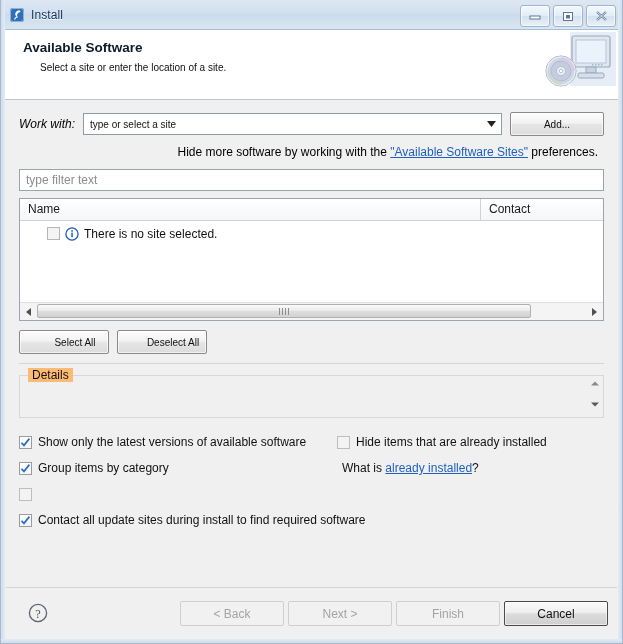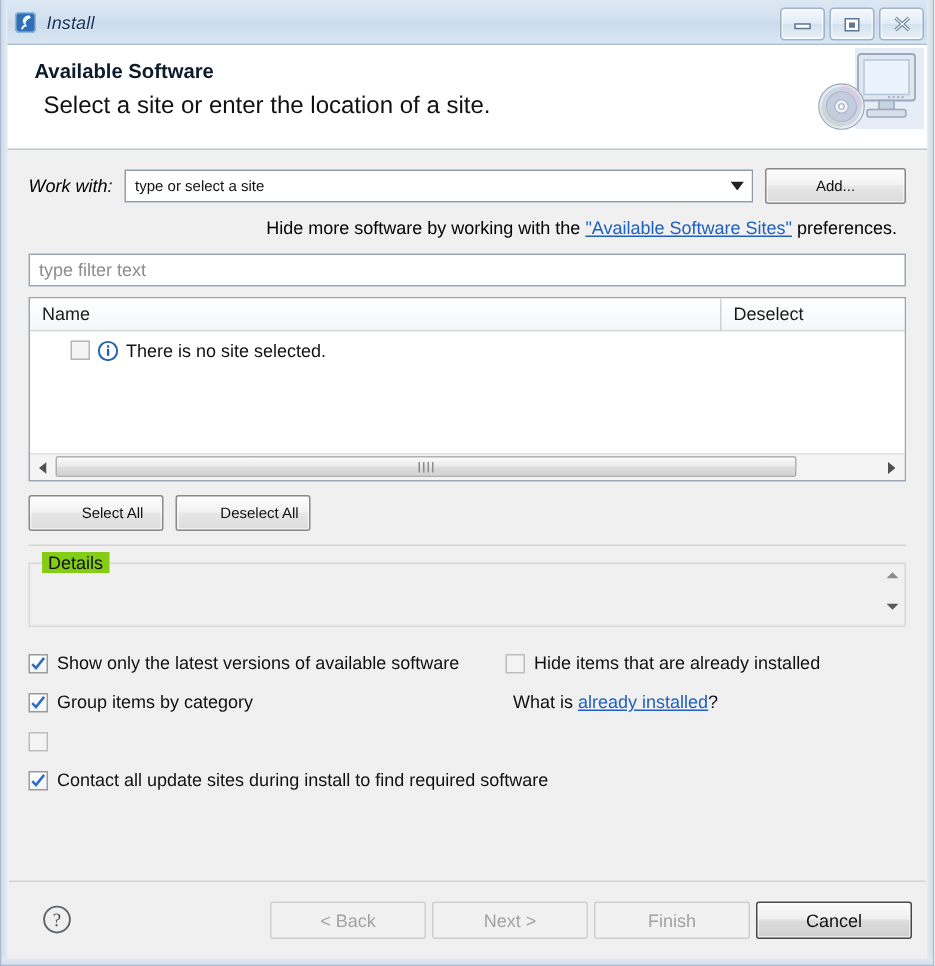--- a/index.html
+++ b/index.html
@@ -43,21 +43,20 @@
   
   .titlebar {
     position: relative;
     height: 30px;
     background: linear-gradient(to bottom,#dce7f2 0%,#d2e0ef 45%,#cbdbec 50%,#d9e6f2 100%);
     border-bottom: 1px solid #a9bdd4;
     display: flex;
     align-items: center;
     padding-left: 8px;
     box-sizing: border-box;
-    font-style: italic;
   }
   .title-icon {
     width: 16px; height: 16px;
     margin-right: 6px;
     flex: 0 0 auto;
   }
   .title-text {
     font-size: 12px;
     color: #12315a;
     text-shadow: 0 1px 0 rgba(255,255,255,0.9);
@@ -89,23 +88,23 @@
     padding: 10px 14px 0 14px;
     margin: 0 4px;
   }
   .header-title {
     font-size: 13.5px;
     font-weight: bold;
     color: #0d1b2b;
     margin: 0 0 7px 4px;
   }
   .header-sub {
-    font-size: 16px;
+    font-size: 10px;
     color: #111111;
-    margin-left: 10px;
+    margin-left: 21px;
   }
   .header-gfx {
     position: absolute;
     right: 0px; top: 0px;
     width: 88px; height: 62px;
   }
 
   
   .body {
     padding: 12px 14px 0 14px;
@@ -287,21 +286,21 @@
   .details {
     position: relative;
     margin-top: 11px;
     border: 1px solid #d8d8d8;
     height: 43px;
     box-sizing: border-box;
   }
   .details-legend {
     position: absolute;
     top: -8px; left: 8px;
-    background: #84cc16;
+    background: #fdba74;
     padding: 0 4px;
     font-size: 12px;
     color: #111;
   }
   .details-scroll {
     position: absolute;
     right: 2px; top: 2px;
     width: 13px; height: 32px;
     display: flex;
     flex-direction: column;
@@ -487,21 +486,21 @@
       <span>Hide more software by working with the </span><span class="link">"Available Software Sites"</span><span> preferences.</span>
     </div>
 
     <div class="filter-box">
       <span>type filter text</span>
     </div>
 
     <div class="table-wrap">
       <div class="thead">
         <div class="th th-name">Name</div>
-        <div class="th th-version">Deselect</div>
+        <div class="th th-version">Contact</div>
       </div>
       <div class="tbody">
         <div class="trow">
           <span class="cb-tree"></span>
           <span class="info-icon">
             <svg width="14" height="14" viewBox="0 0 14 14">
               <circle cx="7" cy="7" r="6.1" fill="#ffffff" stroke="#1f62ad" stroke-width="1.3"></circle>
               <rect x="6.3" y="5.6" width="1.5" height="4.6" fill="#1f62ad"></rect>
               <rect x="6.3" y="3.2" width="1.5" height="1.6" fill="#1f62ad"></rect>
             </svg>

